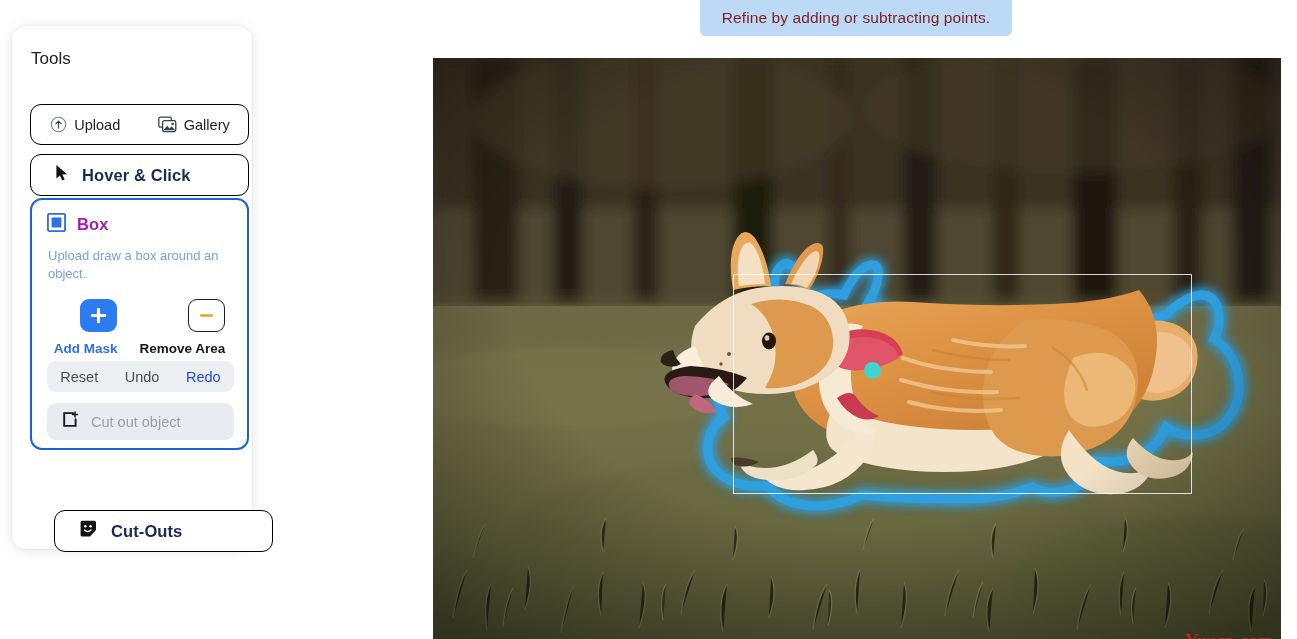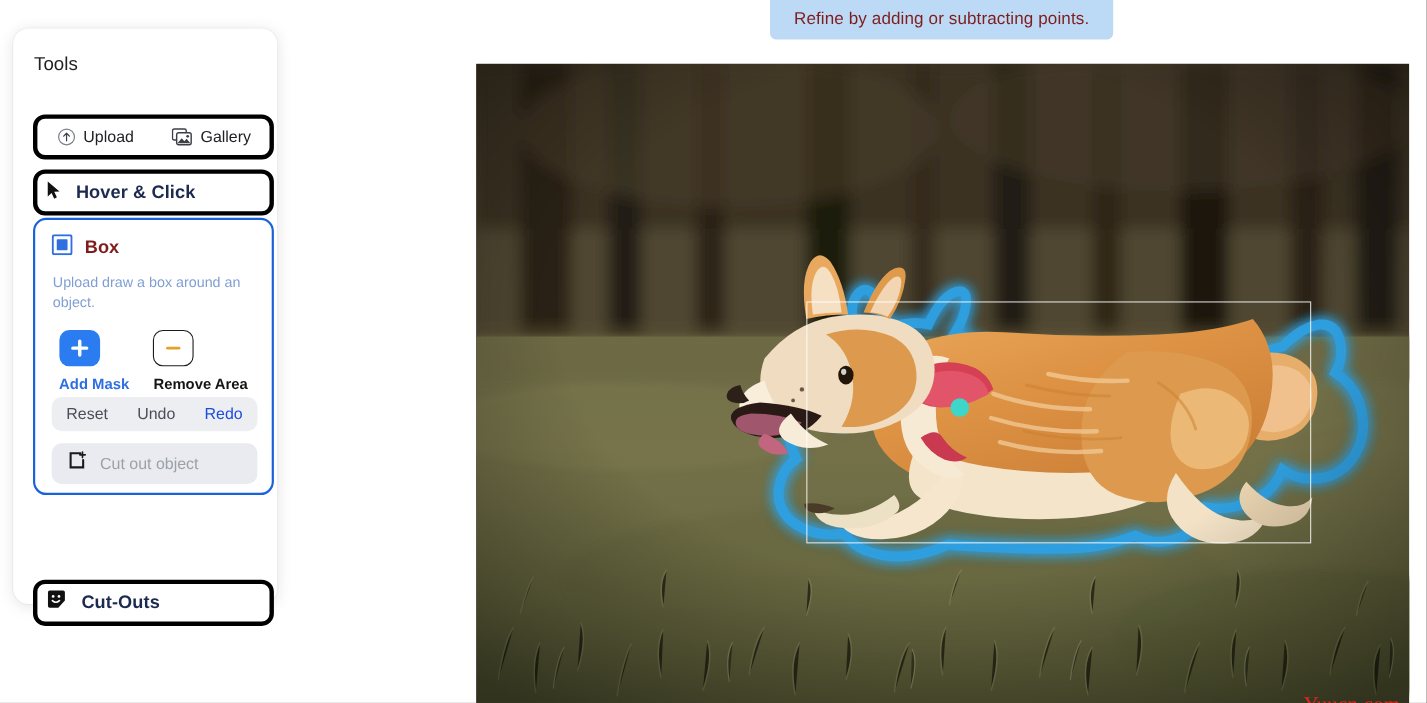--- a/index.html
+++ b/index.html
@@ -53,21 +53,21 @@
     font-size: 17px;
     color: #202124;
   }
 
   .tool-card {
     position: absolute;
     left: 18px;
     width: 219px;
     box-sizing: border-box;
     background: #ffffff;
-    border: 4px solid #000000;
+    border: 1px solid #000000;
     border-radius: 11px;
   }
 
   
   #io-row {
     top: 78px;
     height: 41px;
     display: flex;
     align-items: center;
   }
@@ -82,66 +82,66 @@
     cursor: pointer;
     height: 100%;
   }
   .io-icon { display: flex; align-items: center; }
 
   
   .section-btn {
     height: 42px;
     display: flex;
     align-items: center;
-    padding-left: 8px;
+    padding-left: 24px;
     gap: 13px;
     cursor: pointer;
   }
   .section-label {
     font-size: 16.5px;
     font-weight: bold;
     color: #1b2a4e;
     letter-spacing: 0.1px;
   }
   #hover-click-card { top: 128px; }
   #everything-card { top: 436px; }
-  #cutouts-card { top: 501px; }
+  #cutouts-card { top: 484px; margin-left: 24px; }
 
   
   #box-card {
     top: 172px;
     height: 252px;
     border: 2px solid #1a62d8;
     border-radius: 12px;
   }
   #box-header {
     display: flex;
     align-items: center;
     gap: 11px;
     padding: 13px 0 0 15px;
   }
-  #box-header .section-label { color: #7f1d1d; }
+  #box-header .section-label { color: #a21caf; }
   #box-desc {
     margin: 11px 16px 0 16px;
     font-size: 13px;
     line-height: 18px;
     color: #7f9fd4;
   }
 
   
   #mask-buttons {
     display: flex;
     justify-content: center;
     gap: 22px;
     margin-top: 16px;
   }
   .mask-item {
     display: flex;
     flex-direction: column;
-    align-items: flex-start;
+    align-items: flex-end;
     cursor: pointer;
   }
   .mask-square {
     width: 37px;
     height: 33px;
     border-radius: 9px;
     display: flex;
     align-items: center;
     justify-content: center;
     box-sizing: border-box;

